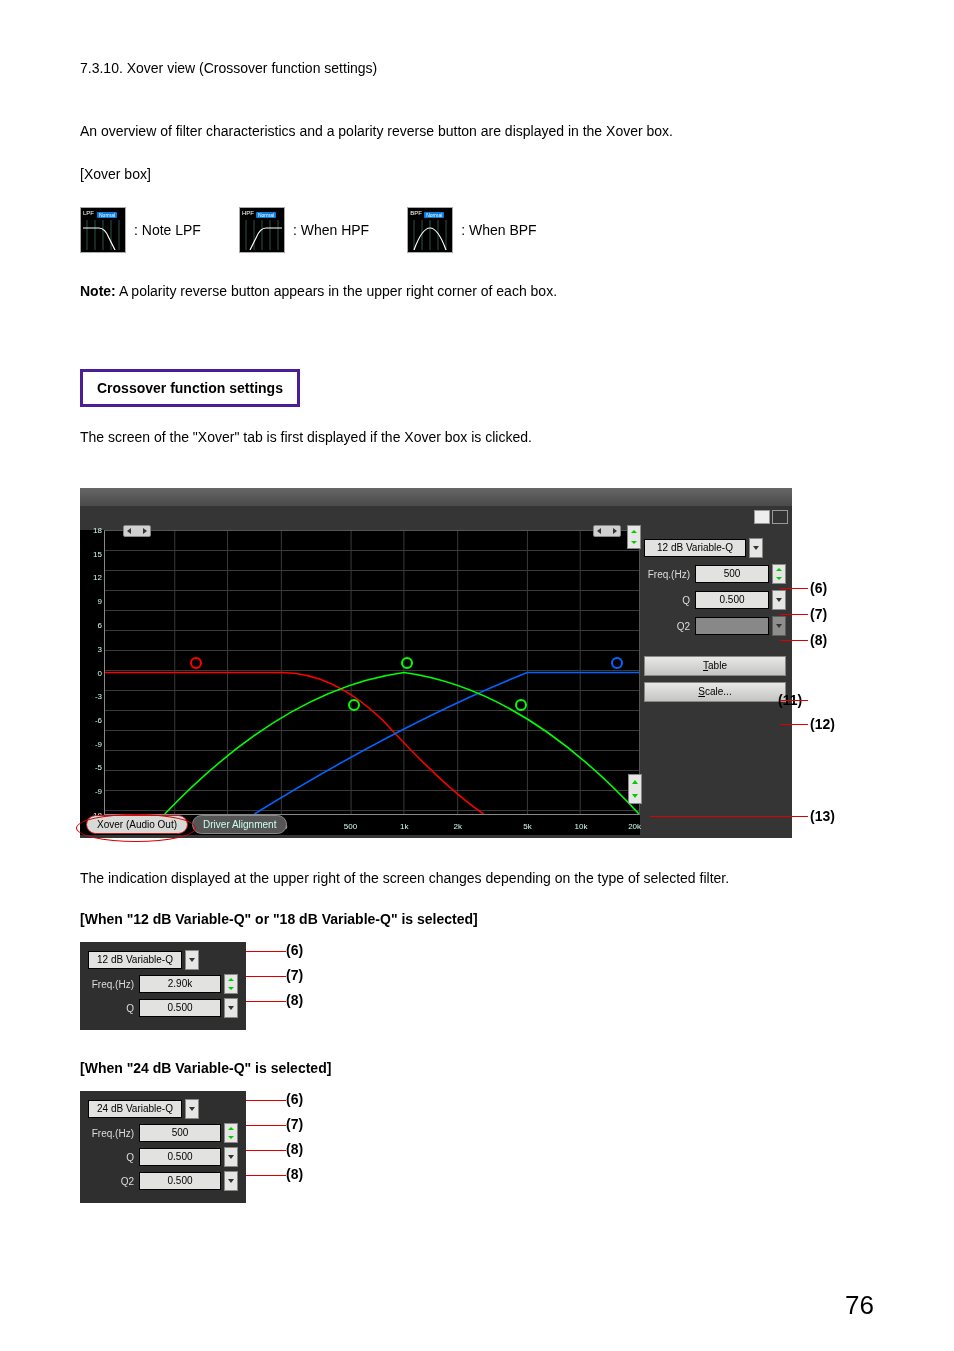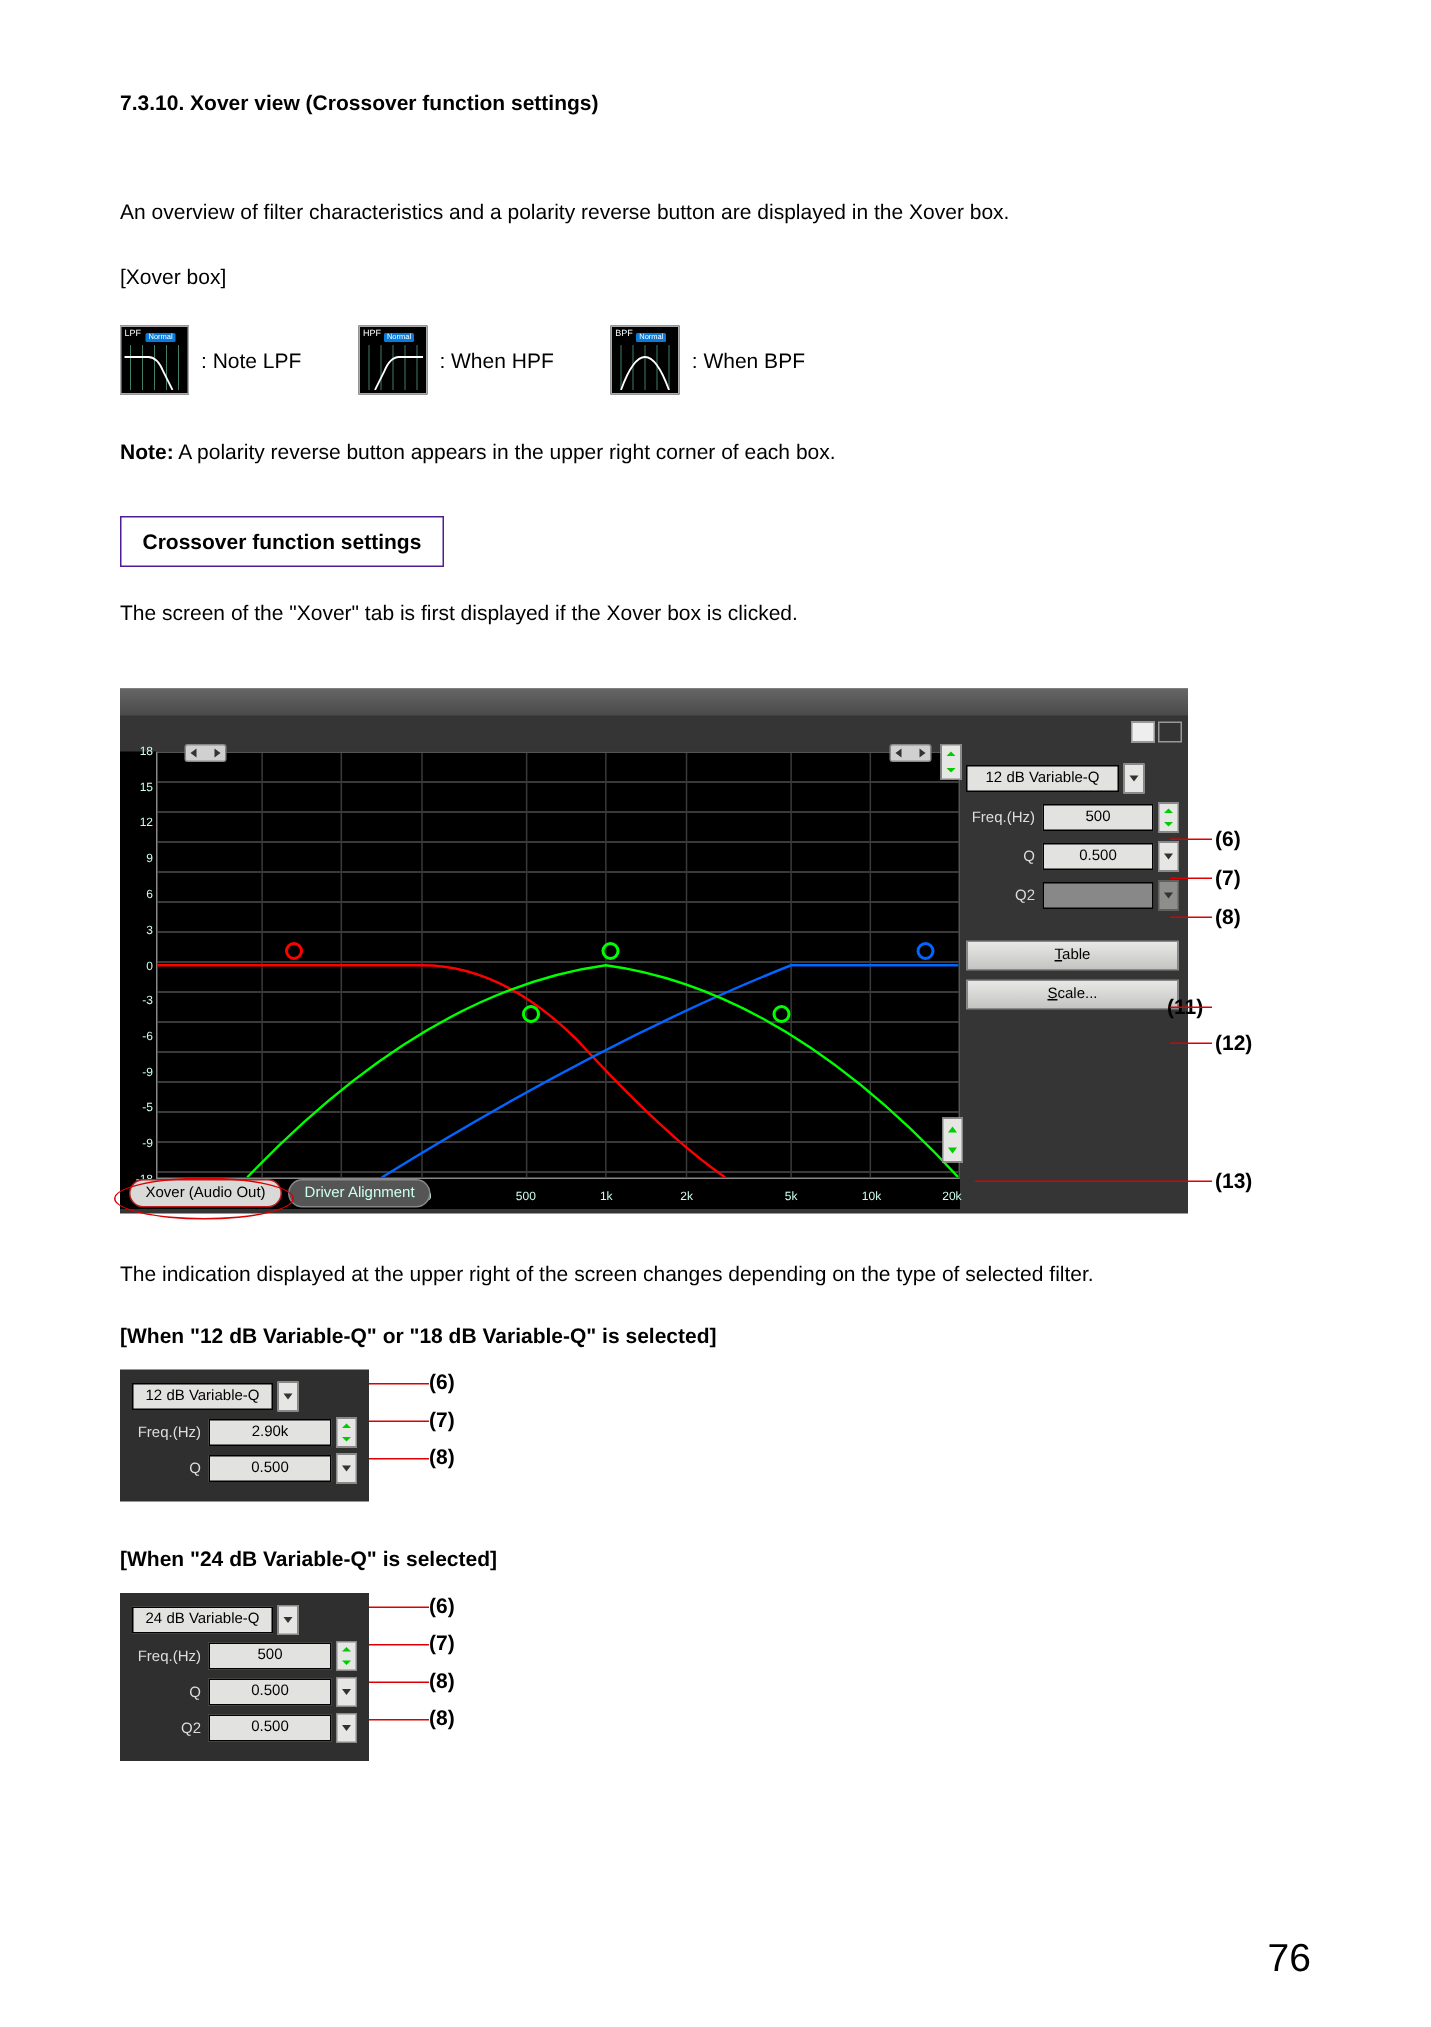--- a/index.html
+++ b/index.html
@@ -5,21 +5,21 @@
   body {
     font-family: Arial, Helvetica, sans-serif;
     font-size: 14px;
     color: #000;
     background: #fff;
     margin: 0;
     padding: 60px 80px;
     width: 954px;
     box-sizing: border-box;
   }
-  .section-heading { font-weight: bold; margin-bottom: 34px; }
+  .section-heading { font-weight: normal; margin-bottom: 24px; }
   .para { line-height: 1.5; margin-bottom: 22px; }
 
   
   .xover-row { display: flex; align-items: center; gap: 8px; margin-bottom: 30px; }
   .xover-box {
     width: 44px; height: 44px; background: #000;
     border: 1px solid #aaa; position: relative;
   }
   .xover-box .tag {
     position: absolute; left: 2px; top: 2px; font-size: 6px; color: #fff;
@@ -28,22 +28,23 @@
     position: absolute; left: 16px; top: 4px; font-size: 5px; color: #fff;
     background: #0a7bda; padding: 0 2px; border-radius: 1px;
   }
   .xover-box svg { position: absolute; left: 0; top: 12px; }
   .xover-label { margin-right: 30px; }
 
   .note-line { margin-bottom: 35px; }
   .note-line b { font-weight: bold; }
 
   .boxed-title {
-    display: inline-block; border: 1px solid #4c1d95; padding: 8px 14px; font-weight: bold;
+    display: inline-block; border: 3px solid #4c1d95; padding: 8px 14px; font-weight: bold;
     margin-bottom: 20px;
+    margin-top: 35px;
   }
 
   
   .diagram-wrap { position: relative; margin-bottom: 30px; }
   .callout-top {
     position: absolute; top: 0; font-weight: bold; font-size: 14px;
     transform: translateX(-50%);
   }
   .callout-line-v {
     position: absolute; background: #d00; width: 1px;

